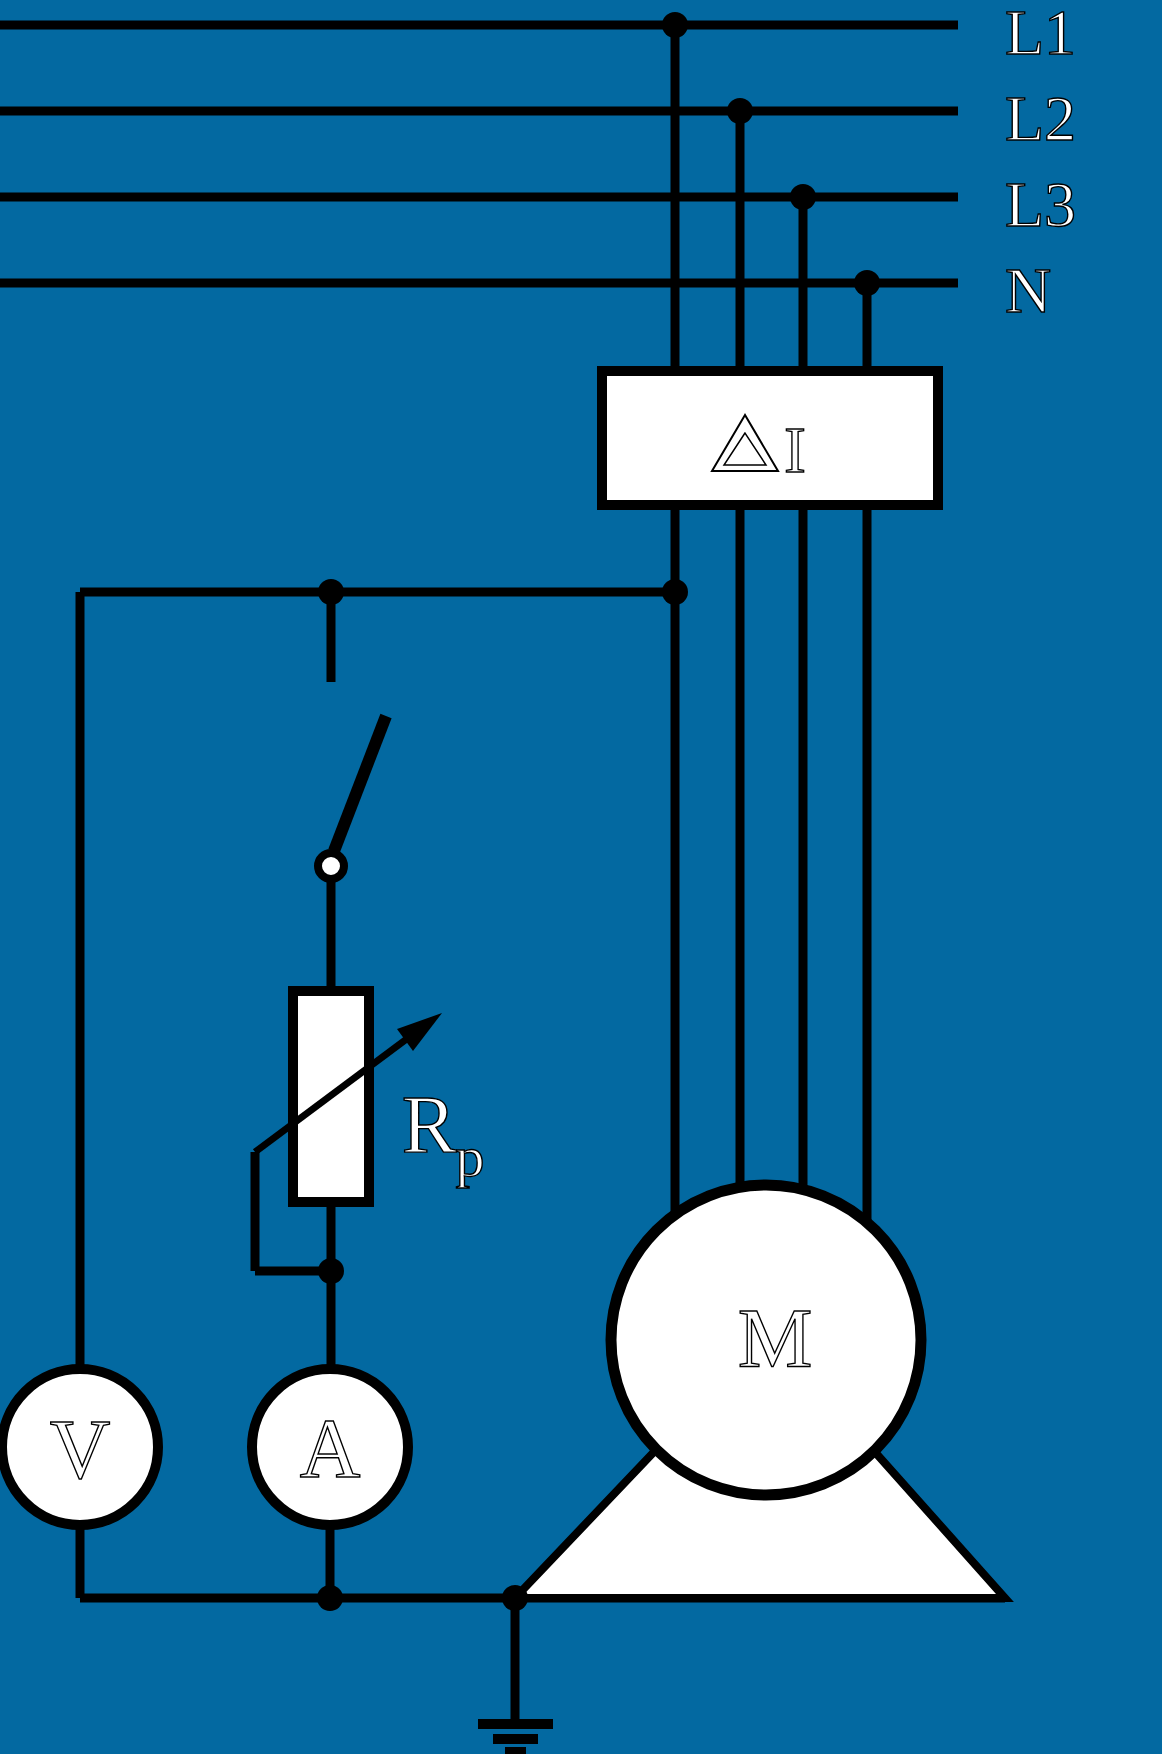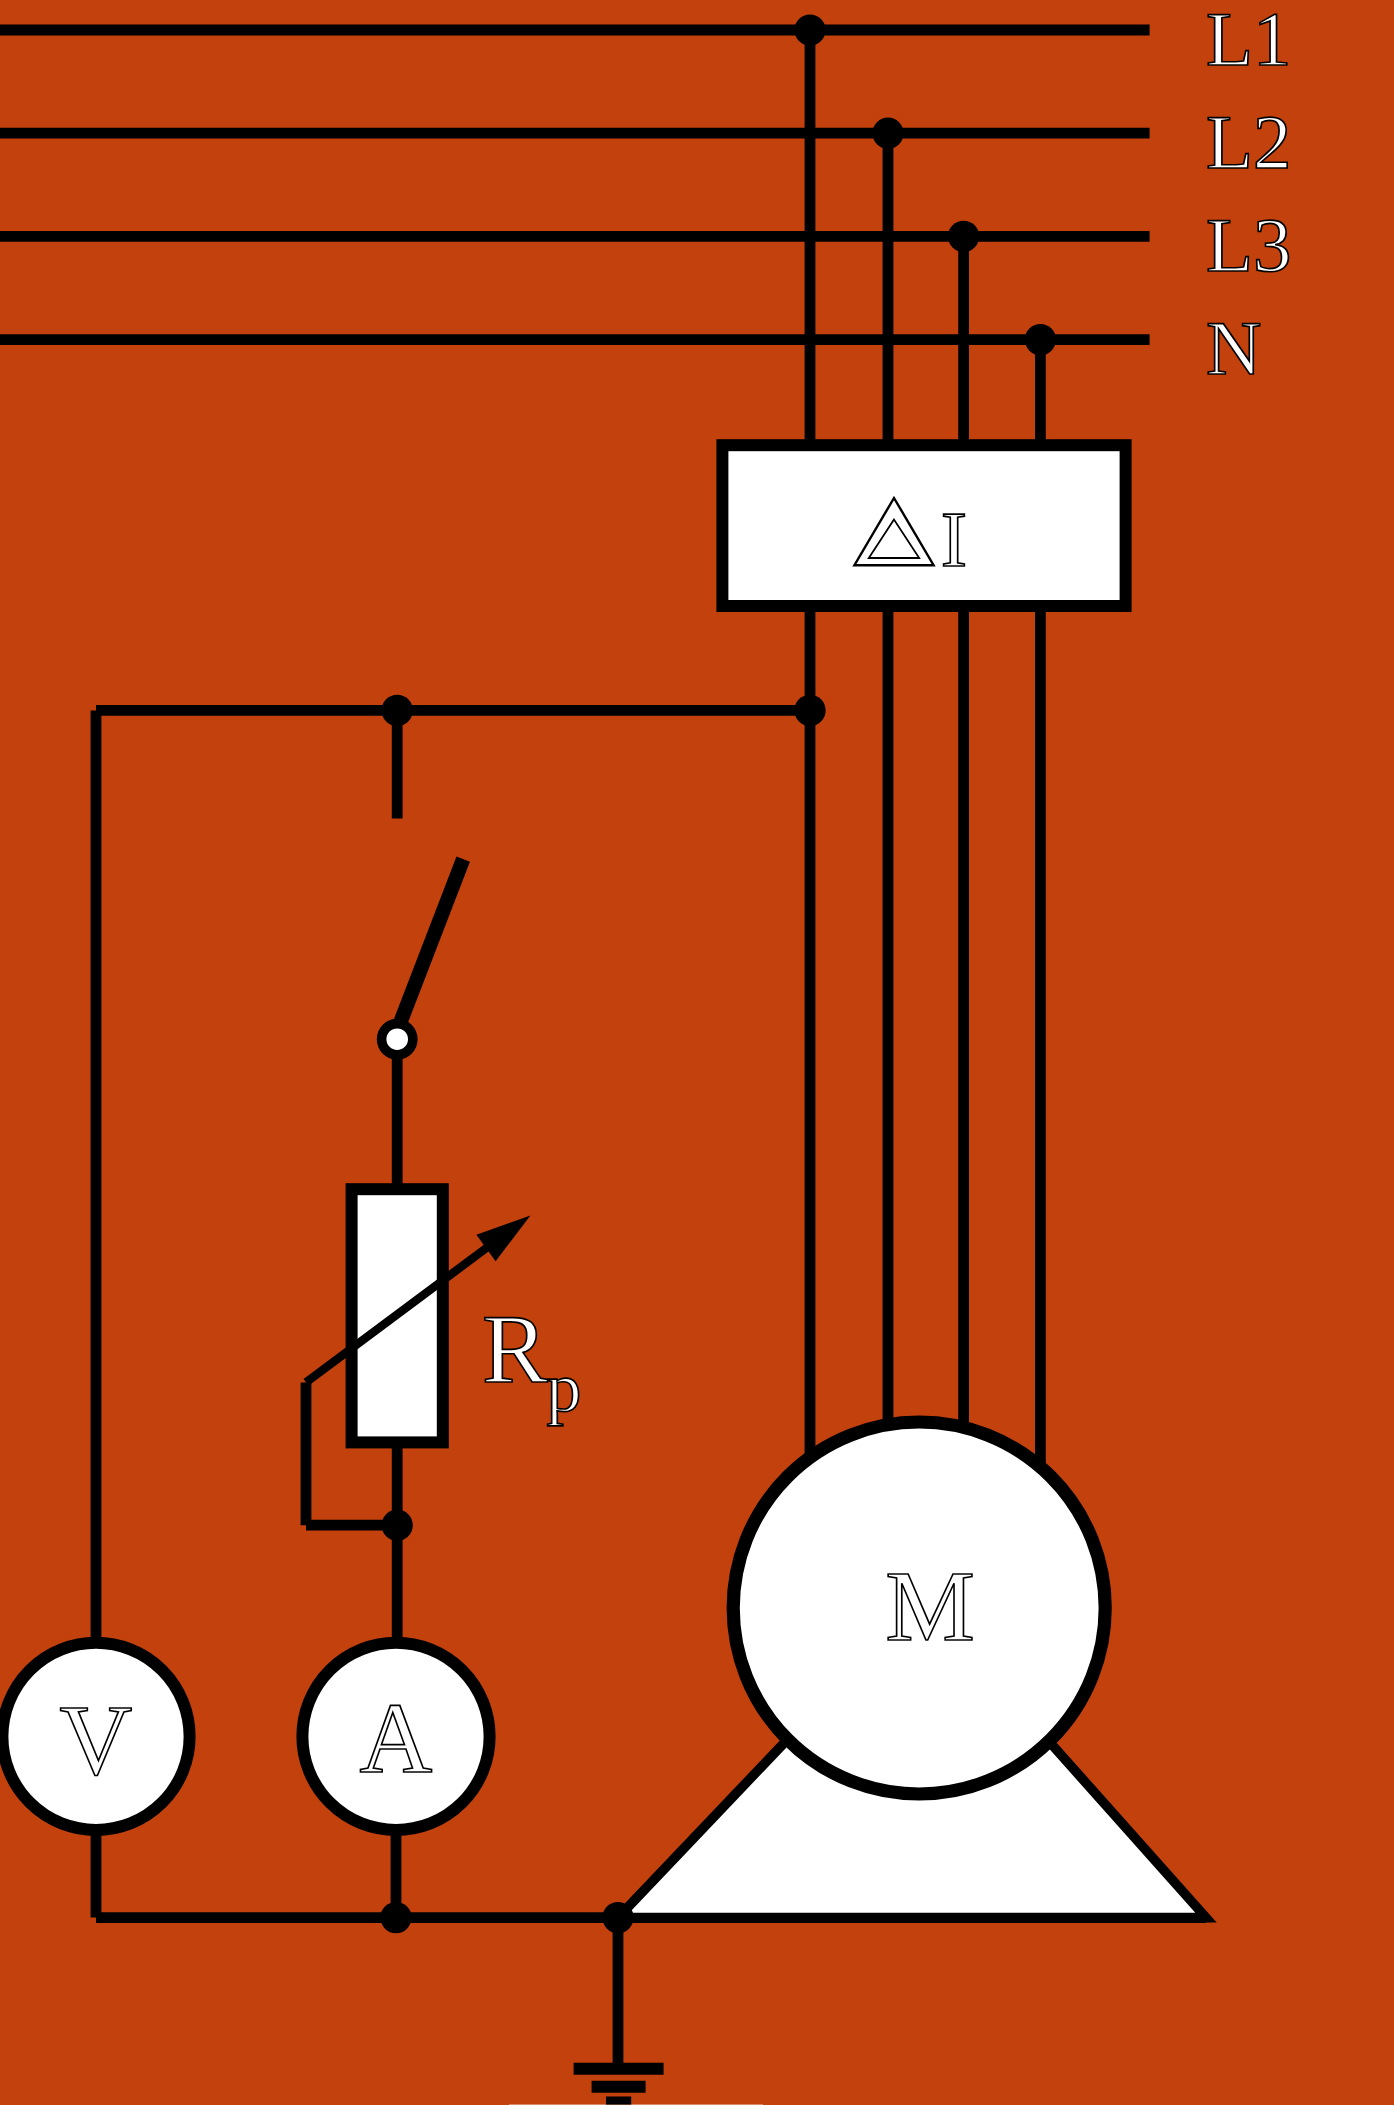--- a/index.html
+++ b/index.html
@@ -3,21 +3,21 @@
 <meta charset="utf-8">
 <style>
   html, body {
     margin: 0;
     padding: 0;
     background: #ffffff;
   }
   .stage {
     width: 1162px;
     height: 1754px;
-    background: #c2410c;
+    background: #0369a1;
     position: relative;
   }
   svg { display: block; }
   .wire {
     stroke: #000000;
     stroke-width: 9;
     fill: none;
   }
   .wire-thin {
     stroke: #000000;

